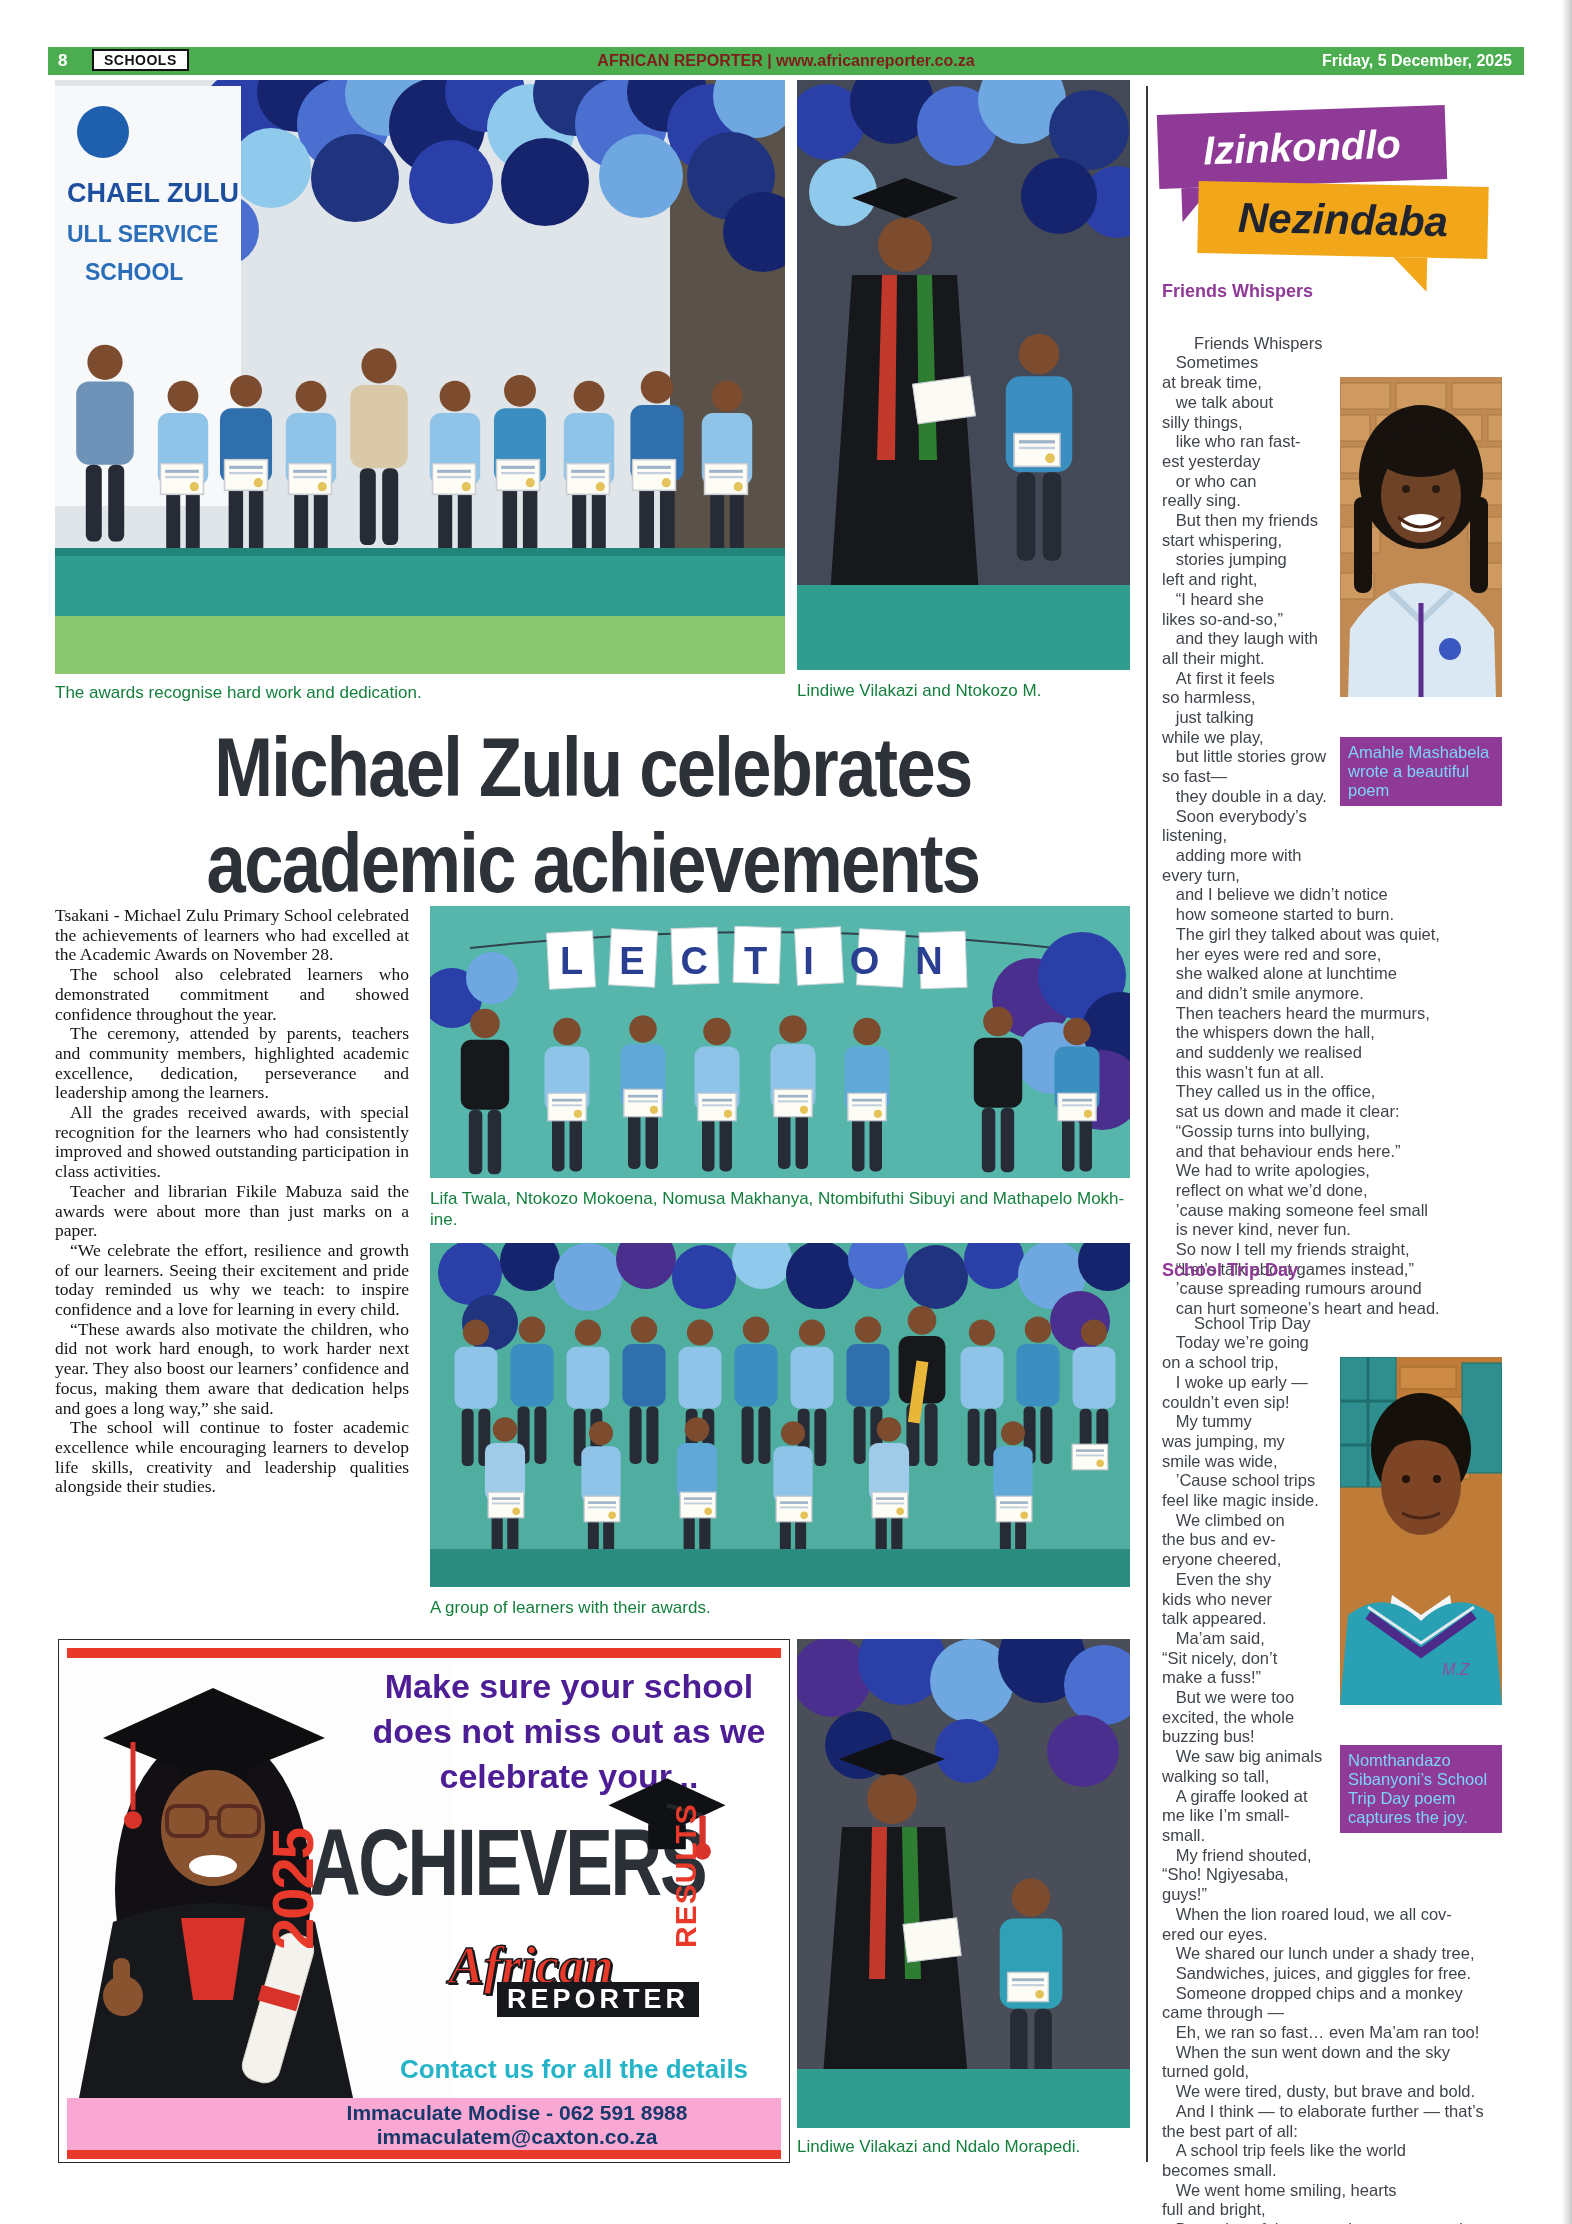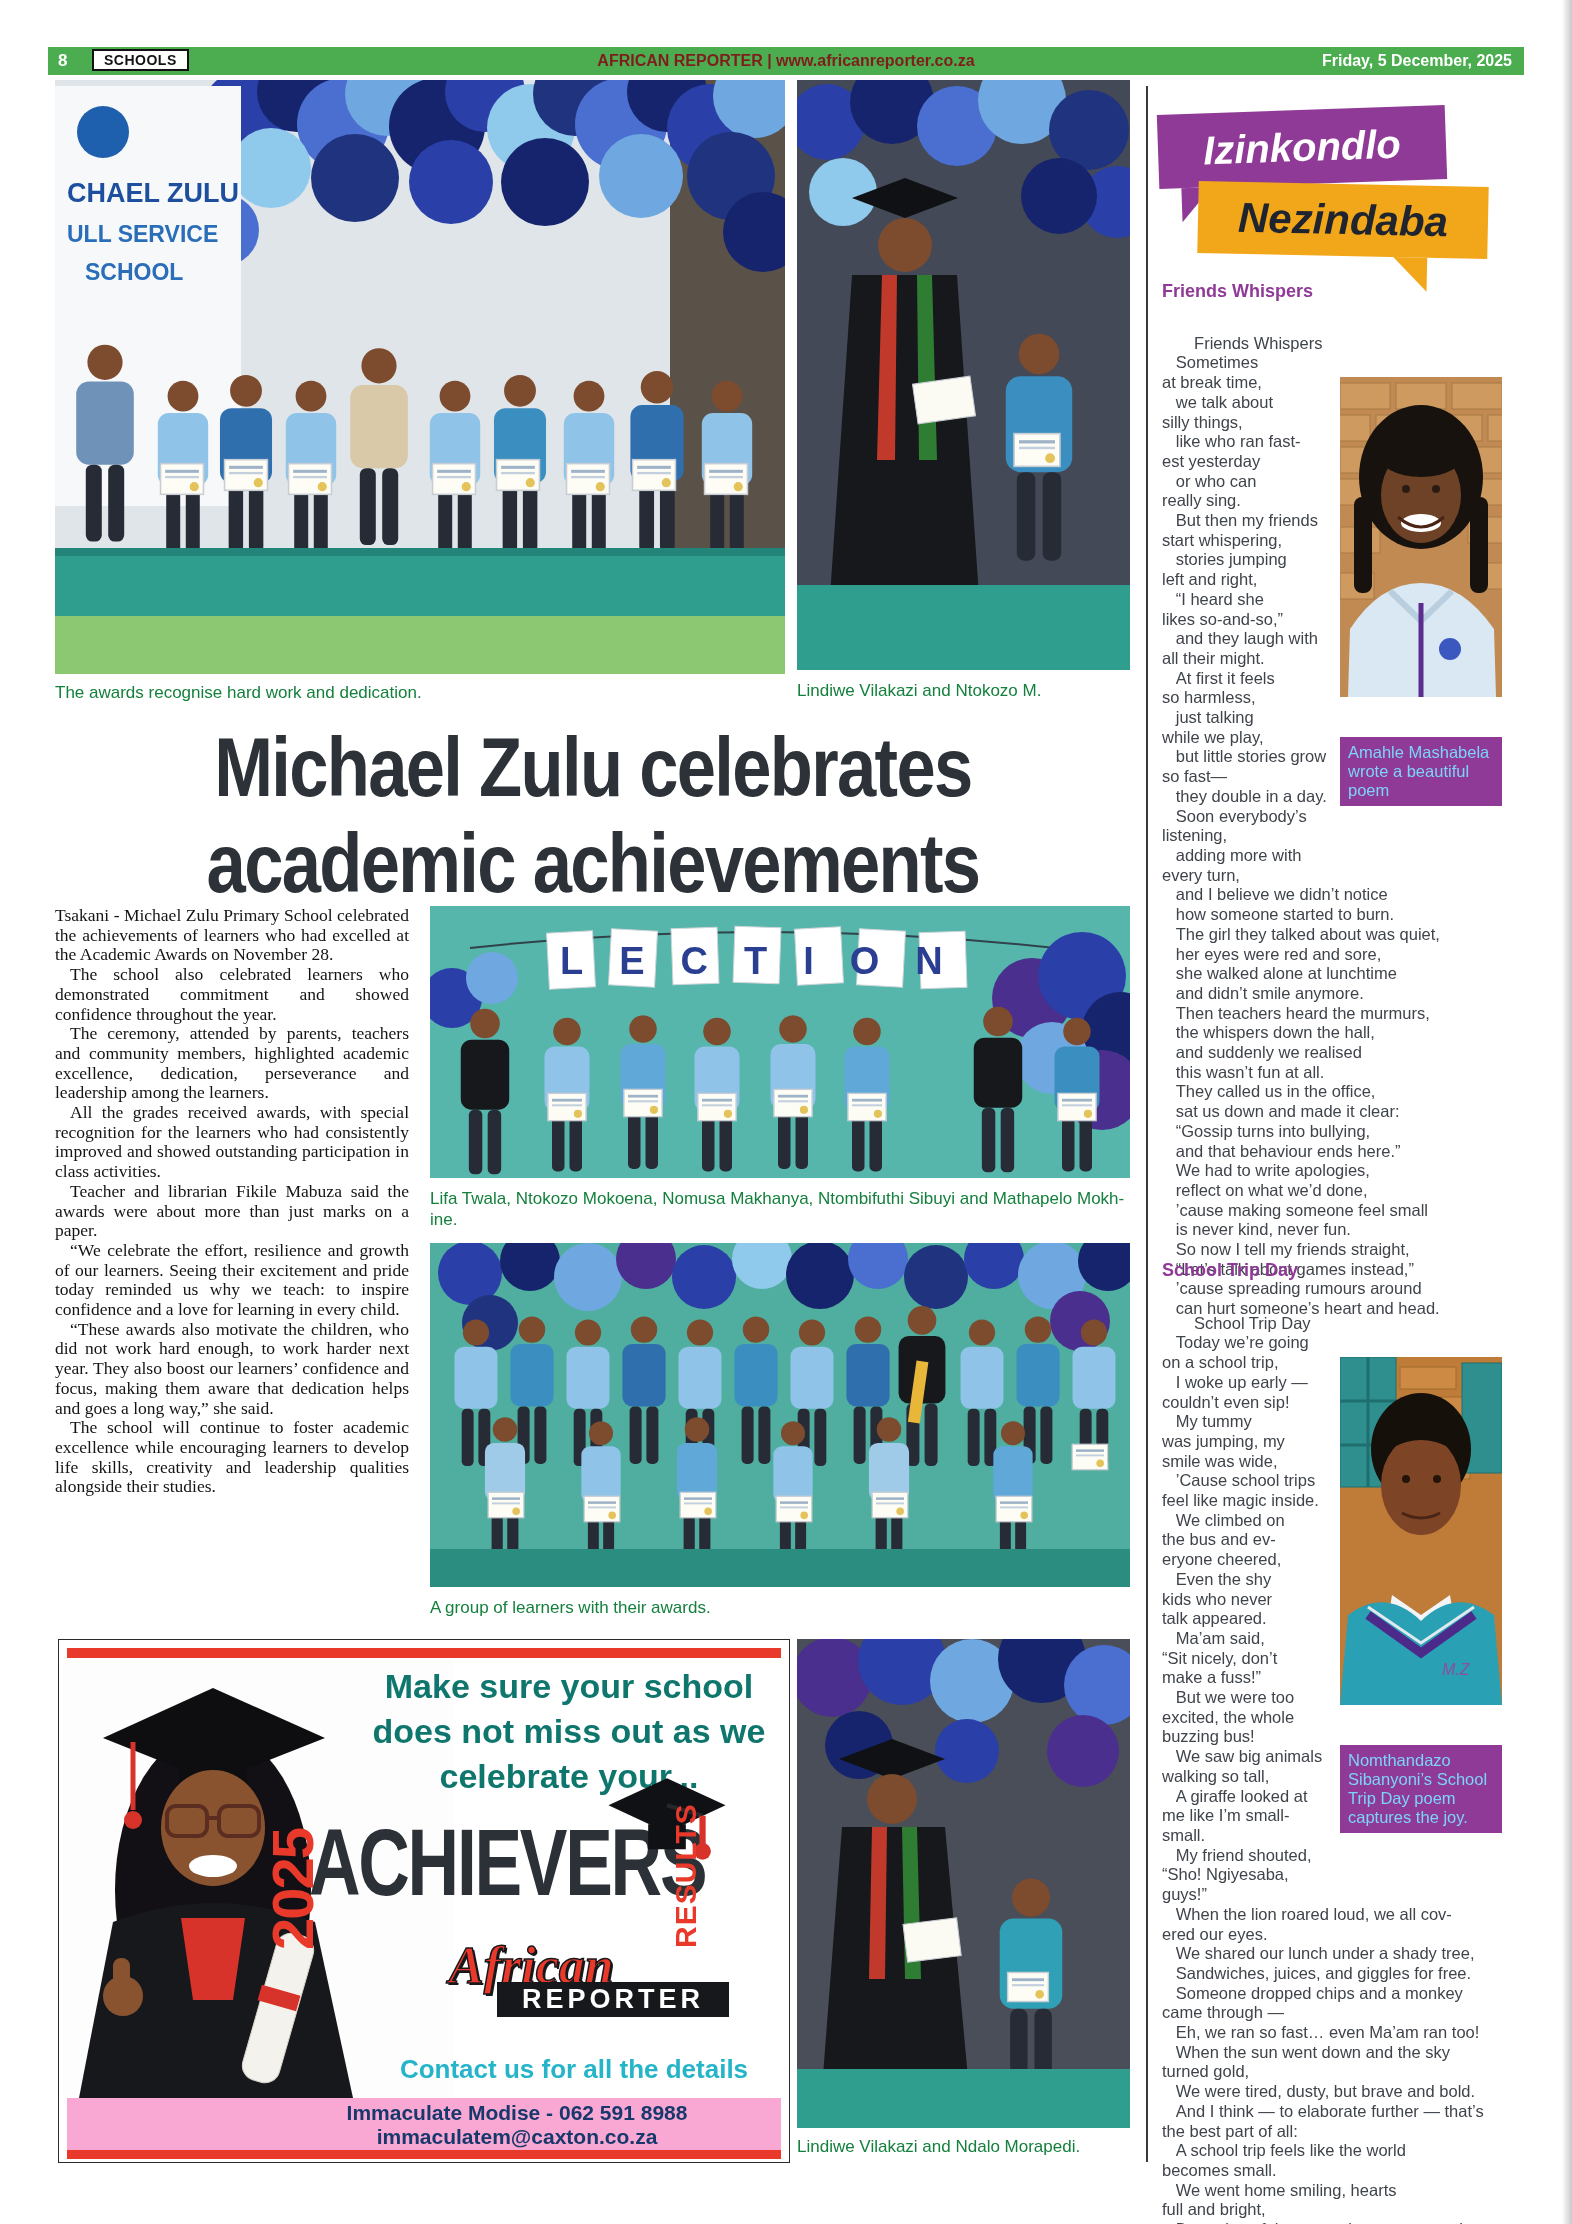--- a/index.html
+++ b/index.html
@@ -48,35 +48,35 @@
   .poem figure{float:right;width:162px;margin:4px 0 6px 8px;}
   .poem figure .pimg{width:162px;display:block;}
   .poem figcaption{background:#8e3a96;color:#7dd3fc;font-size:16.5px;line-height:19px;
         padding:6px 8px;white-space:normal;}
   
   .ad{position:absolute;left:58px;top:1639px;width:730px;height:522px;background:#fff;
         border:1px solid #2a2a2a;}
   .ad .redbar-top{position:absolute;left:8px;right:8px;top:8px;height:10px;background:#e8392b;}
   .ad .grad{position:absolute;left:4px;top:20px;width:390px;height:438px;}
   .ad .ad-headline{position:absolute;left:300px;top:24px;width:420px;text-align:center;
-        color:#0f766e;font-weight:bold;font-size:34px;line-height:45px;white-space:pre-line;}
+        color:#4c1d95;font-weight:bold;font-size:34px;line-height:45px;white-space:pre-line;}
   .ad .year{position:absolute;left:200px;top:192px;height:118px;writing-mode:vertical-rl;
         transform:rotate(180deg);color:#e8392b;font-weight:bold;font-size:58px;letter-spacing:-2px;}
   .ad .achievers{position:absolute;left:250px;top:176px;font-size:94px;line-height:94px;
         font-weight:bold;color:#2b3136;letter-spacing:-3px;transform:scaleX(.76);
         transform-origin:left center;white-space:nowrap;}
   .ad .capicon{position:absolute;left:540px;top:134px;width:136px;height:92px;}
   .ad .results{position:absolute;left:610px;top:190px;height:118px;writing-mode:vertical-rl;
         transform:rotate(180deg);color:#e8392b;font-weight:bold;font-size:30px;letter-spacing:1px;}
   .ad .logo{position:absolute;left:390px;top:300px;width:240px;text-align:left;}
   .ad .logo-african{font-family:"Liberation Serif",serif;font-style:italic;font-weight:bold;
         font-size:52px;line-height:52px;color:#e8392b;-webkit-text-stroke:1.5px #16181c;
         text-shadow:2px 2px 0 #16181c;}
   .ad .logo-reporter{display:inline-block;background:#16181c;color:#fff;font-weight:bold;
-        font-size:27px;letter-spacing:4px;padding:2px 25px;margin:-10px 0 0 48px;}
+        font-size:27px;letter-spacing:4px;padding:2px 10px;margin:-10px 0 0 48px;}
   .ad .cta{position:absolute;left:300px;top:414px;width:430px;text-align:center;color:#25b4c8;
         font-weight:bold;font-size:26px;}
   .ad .tealbar{position:absolute;left:8px;right:8px;top:458px;height:52px;background:#f9a8d4;}
   .ad .tealbar .contact{position:absolute;left:180px;width:540px;top:3px;text-align:center;
         color:#17386b;font-weight:bold;font-size:21px;line-height:24px;white-space:pre-line;}
   .ad .redbar-bottom{position:absolute;left:8px;right:8px;top:510px;height:9px;background:#e8392b;}
   .ad .bubble{position:absolute;left:22px;top:310px;width:188px;height:196px;border-radius:50%;
         background:#e8392b;border:5px solid #2ab3c6;box-shadow:0 0 0 4px #e8392b;
         display:flex;align-items:center;justify-content:center;text-align:center;
         color:#fff;font-weight:bold;font-size:15.5px;line-height:18.5px;white-space:pre-line;}

